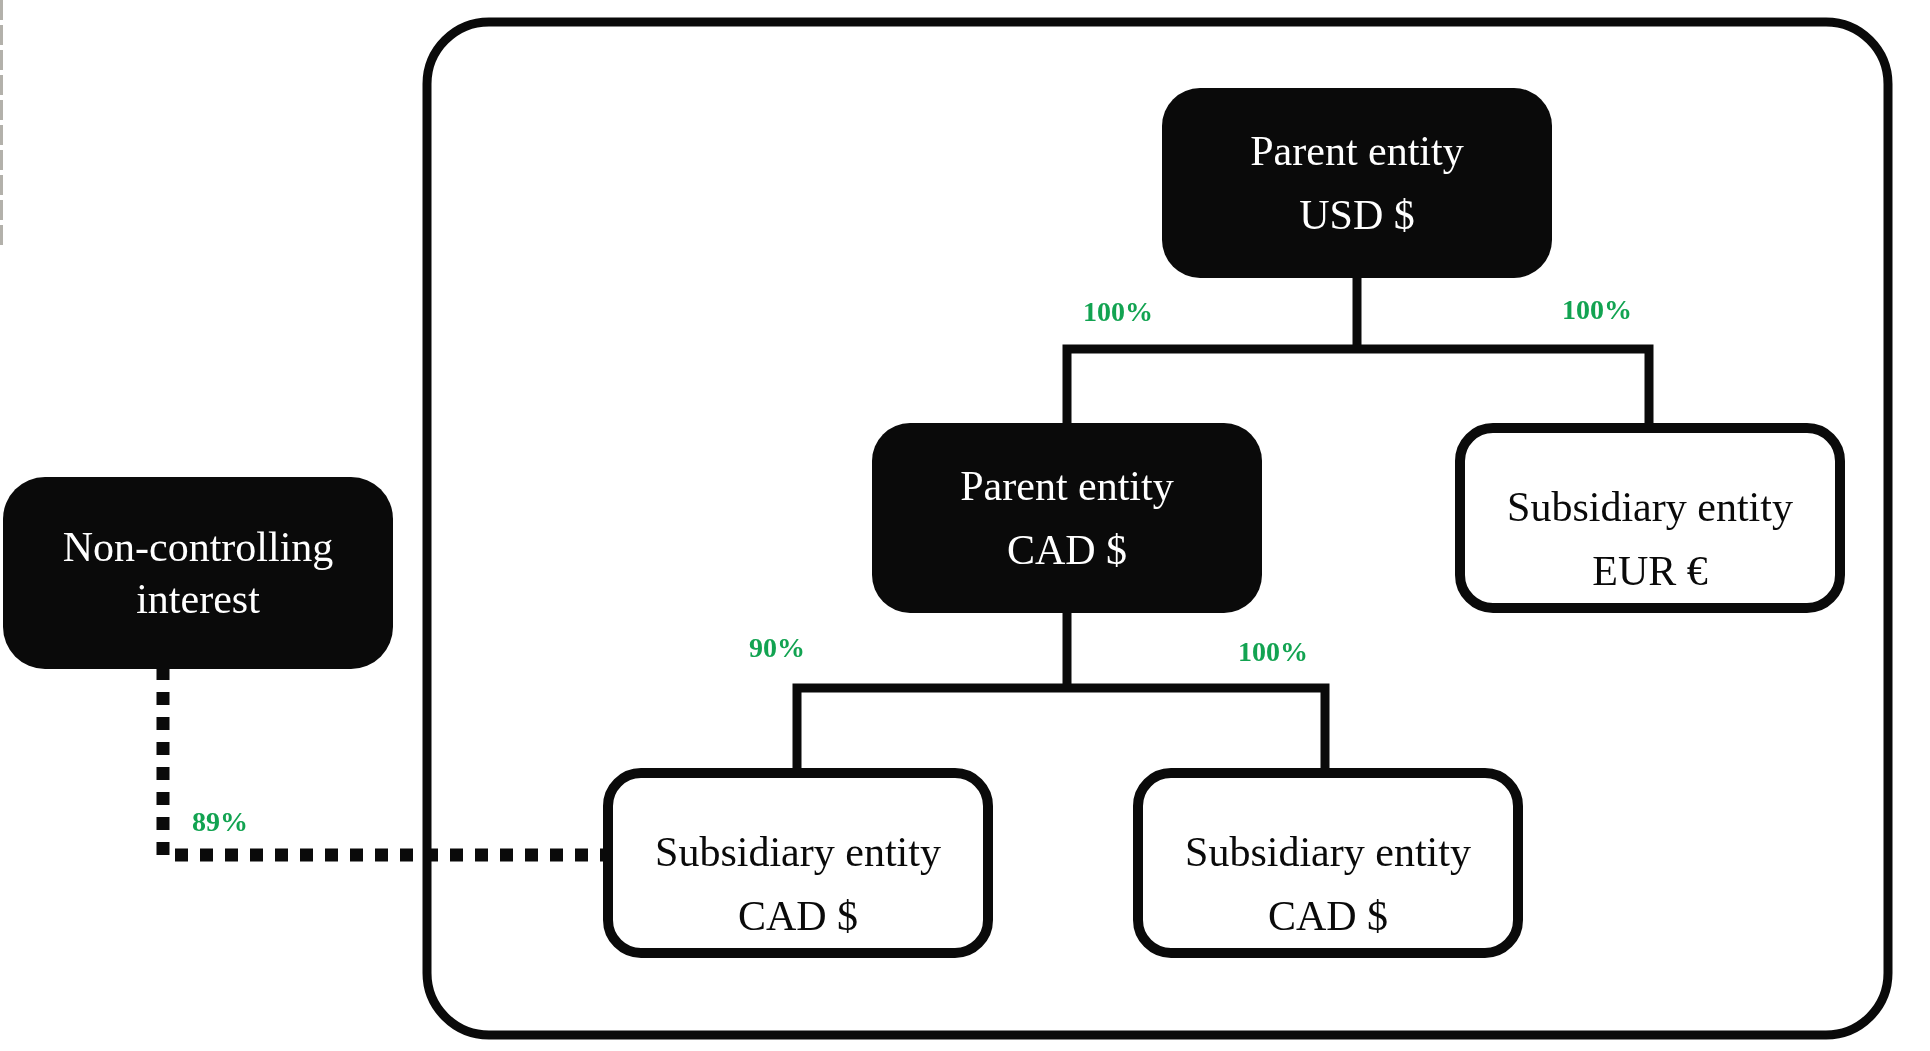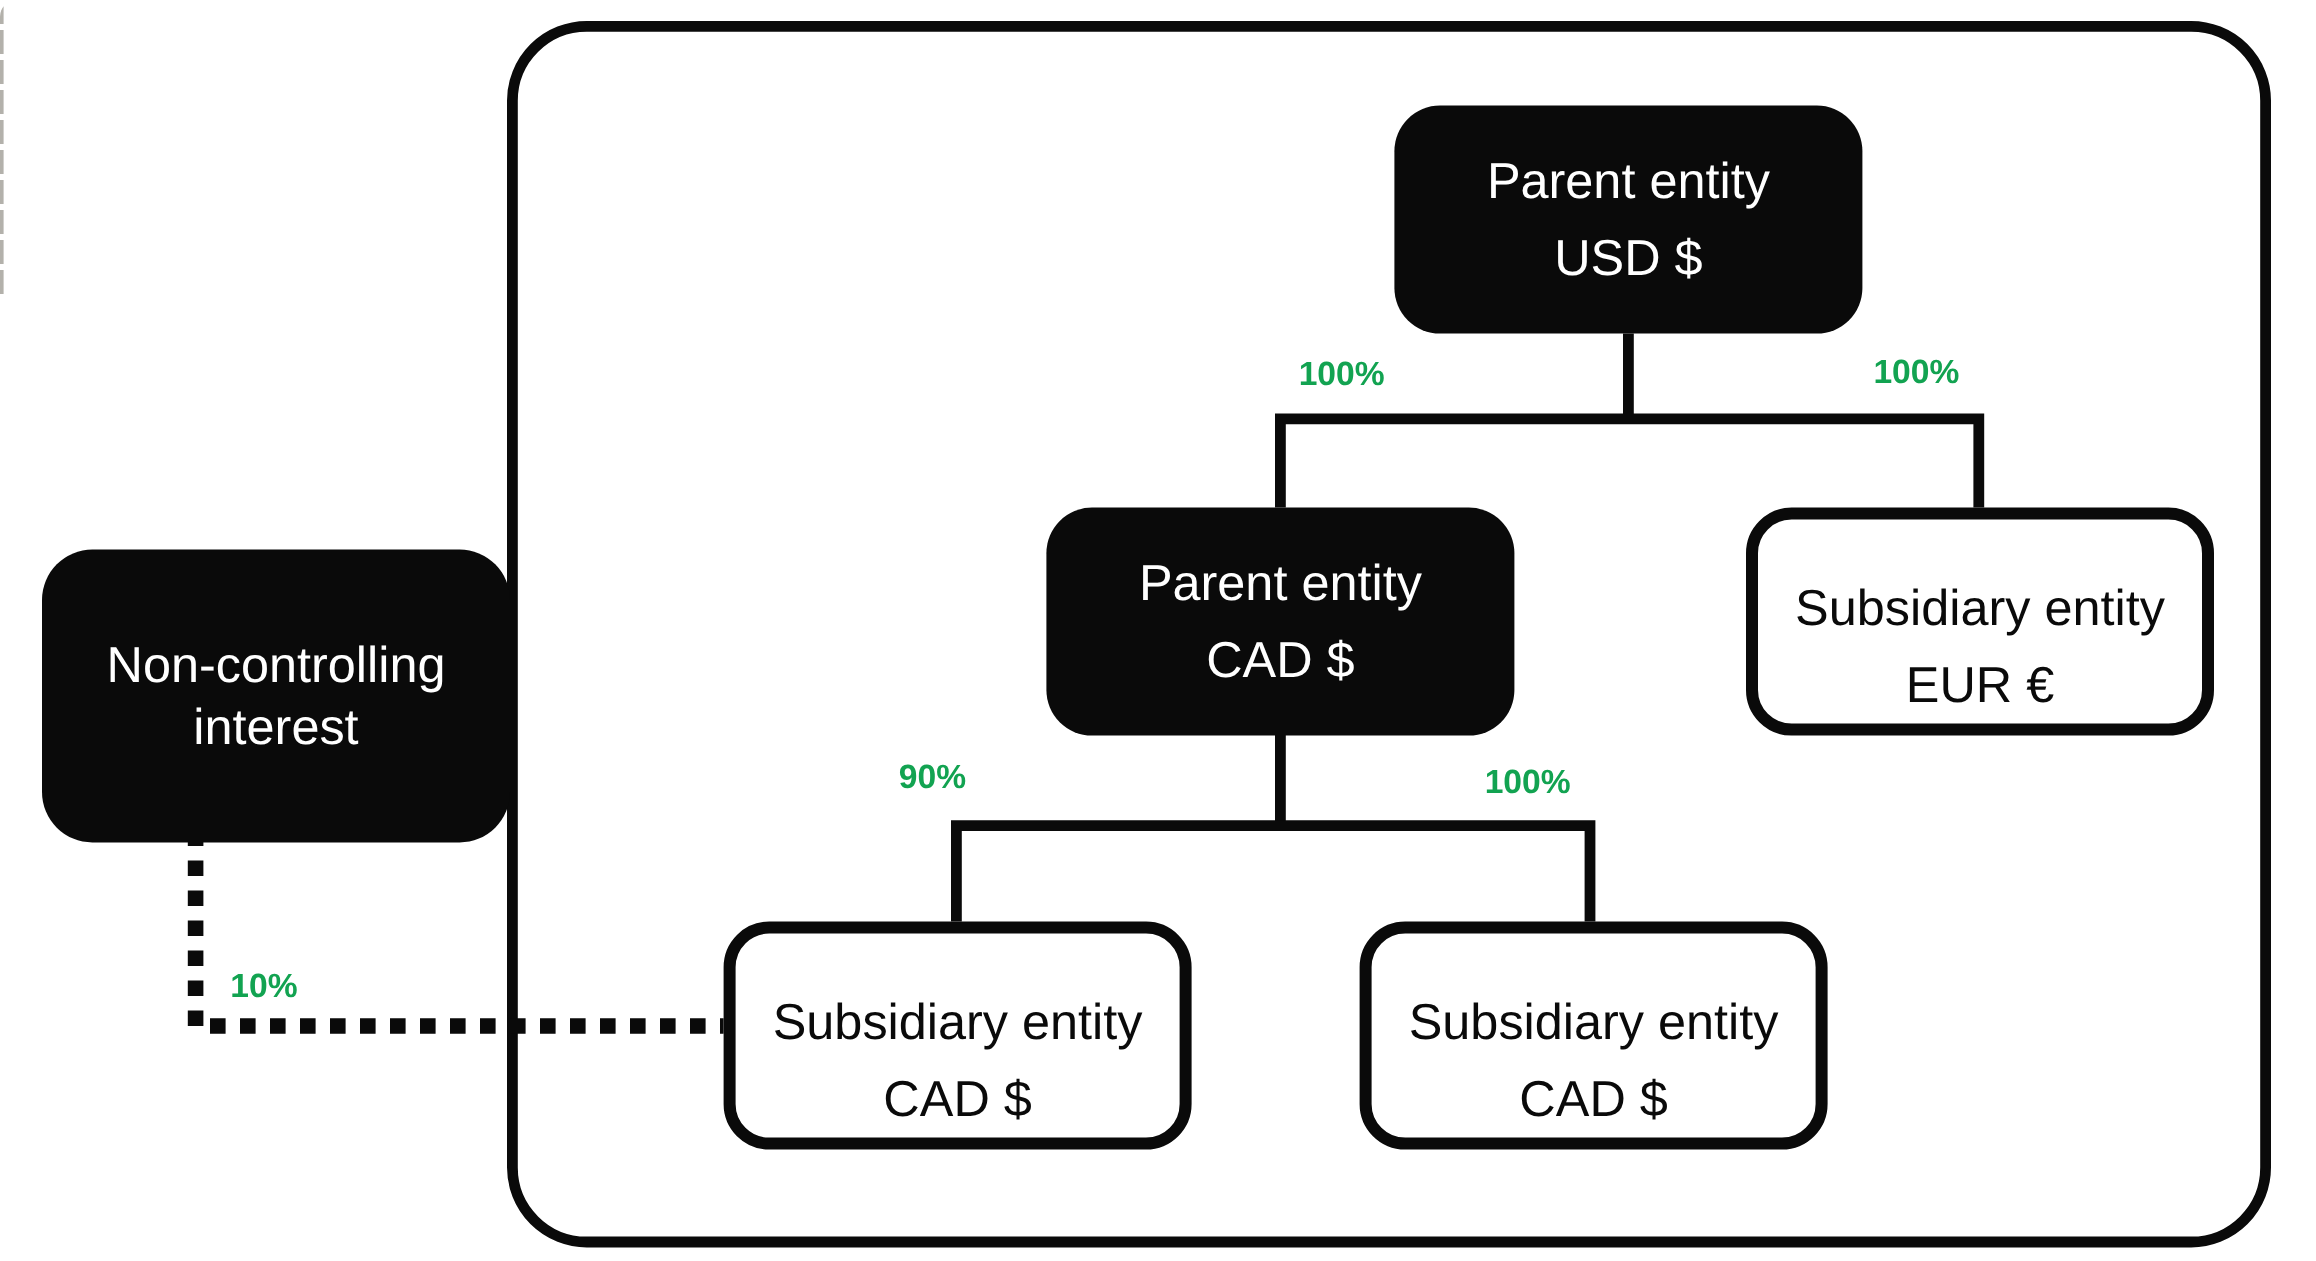--- a/index.html
+++ b/index.html
@@ -10,44 +10,43 @@
     --c-line:#0a0a0a;
     --c-green:#12a351;
     --c-bg:#ffffff;
     --c-artifact:#b3b1ab;
   }
   html,body{margin:0;padding:0;background:var(--c-bg);}
   #stage{
     position:relative;
     width:1930px;height:1051px;
     background:var(--c-bg);
-    font-family:Liberation Sans, sans-serif;
+    font-family:Liberation Serif, serif;
     overflow:hidden;
-    border-radius:14px;
   }
   #wires{position:absolute;inset:0;}
   .node{
     position:absolute;
     width:390px;height:190px;
     border-radius:38px;
     display:flex;flex-direction:column;
     align-items:center;justify-content:center;
     text-align:center;
     font-size:42px;line-height:64px;
     box-sizing:border-box;
   }
   .node.dark{background:var(--c-dark);color:var(--c-dark-text);}
   .node.light{background:var(--c-light);color:var(--c-light-text);border:10px solid var(--c-line);justify-content:flex-end;}
   .node .l1,.node .l2{display:block;white-space:nowrap;}
   #node-parent-usd{left:1162px;top:88px;}
   #node-parent-cad{left:872px;top:423px;}
   #node-sub-eur{left:1455px;top:423px;}
   #node-sub-cad-left{left:603px;top:768px;}
   #node-sub-cad-right{left:1133px;top:768px;}
-  #node-nci{left:3px;top:458px;height:244px;line-height:52px;border-radius:42px;margin-left:32px;}
+  #node-nci{left:3px;top:477px;height:192px;line-height:52px;border-radius:42px;}
   .pct{
     position:absolute;
     transform:translate(-50%,-50%);
     color:var(--c-green);
     font-size:28px;font-weight:bold;
     white-space:nowrap;
   }
   #pct-usd-cad{left:1118px;top:312px;}
   #pct-usd-eur{left:1597px;top:310px;}
   #pct-cad-left{left:777px;top:648px;}
@@ -103,15 +102,15 @@
 
   <div class="node dark" id="node-nci">
     <span class="l1">Non-controlling</span>
     <span class="l2">interest</span>
   </div>
 
   <div class="pct" id="pct-usd-cad">100%</div>
   <div class="pct" id="pct-usd-eur">100%</div>
   <div class="pct" id="pct-cad-left">90%</div>
   <div class="pct" id="pct-cad-right">100%</div>
-  <div class="pct" id="pct-nci">10%</div>
+  <div class="pct" id="pct-nci">89%</div>
 
 </div>
 
 </body></html>

